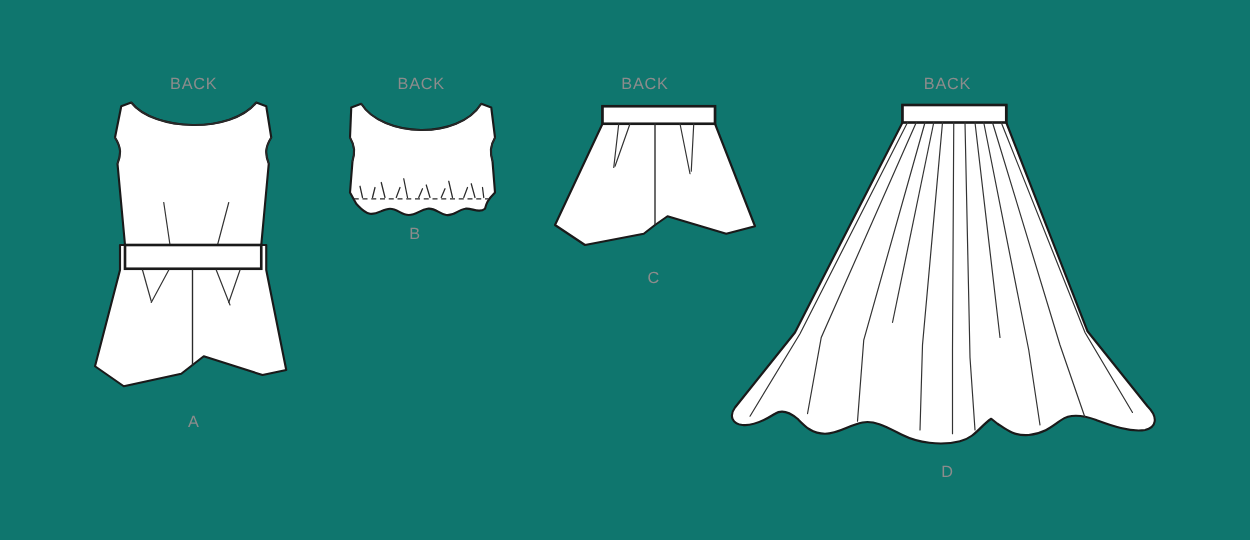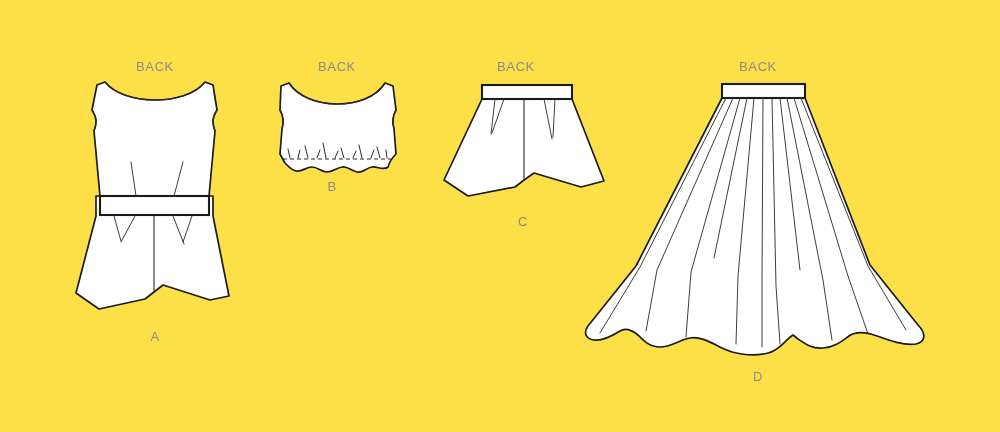--- a/index.html
+++ b/index.html
@@ -10,21 +10,21 @@
   body {
     width: 1000px;
     height: 432px;
     font-family: "Liberation Sans", sans-serif;
     overflow: hidden;
   }
   #sheet {
     position: relative;
     width: 1000px;
     height: 432px;
-    background: #fde047;
+    background: #0f766e;
   }
   #sheet svg {
     position: absolute;
     top: 0;
     left: 0;
     display: block;
   }
   .label-back, .label-view {
     fill: #8c8c8c;
     font-family: "Liberation Sans", sans-serif;

